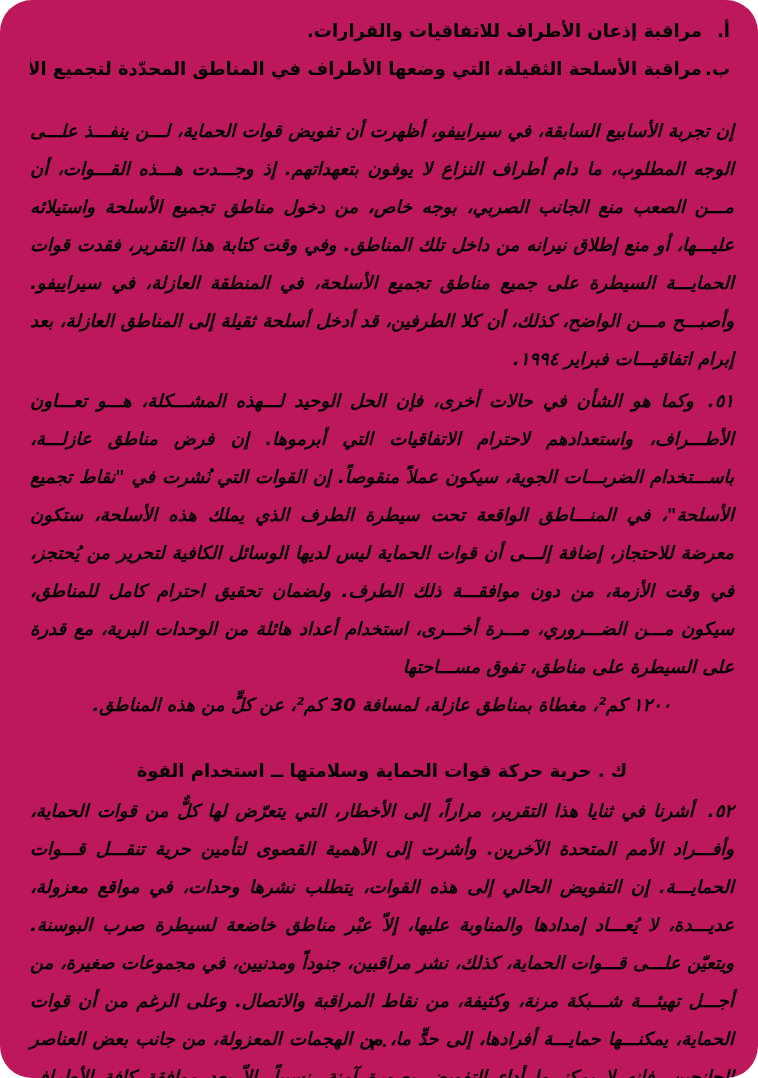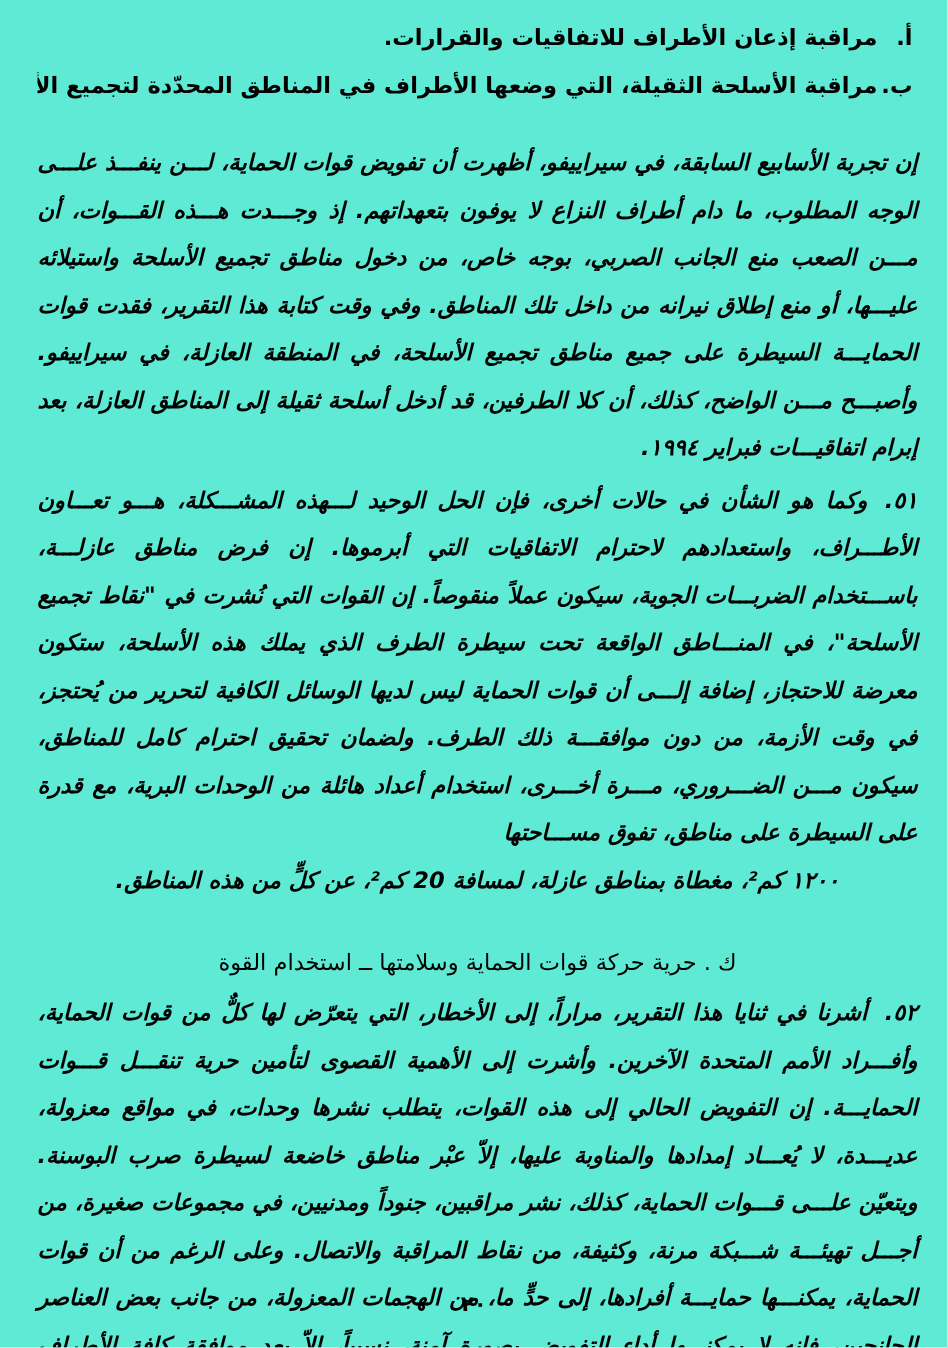--- a/index.html
+++ b/index.html
@@ -6,29 +6,30 @@
     margin: 0;
     padding: 0;
     background: #ffffff;
   }
   .page {
     position: relative;
     width: 758px;
     height: 1078px;
     margin: 0 auto;
     box-sizing: border-box;
-    background: #5eead4;
+    background: #be185d;
     color: #000000;
     direction: rtl;
     font-family: "DejaVu Sans", sans-serif;
     font-weight: 700;
     font-size: 18px;
     line-height: 38px;
     padding: 12px 24px 0 30px;
     overflow: hidden;
+    border-radius: 32px;
   }
   .sub-list {
     padding-right: 4px;
   }
   .sub-list-item {
     white-space: nowrap;
     overflow: hidden;
   }
   .sub-list-item .marker {
     display: inline-block;
@@ -54,21 +55,21 @@
   }
   .center-line {
     text-align: center;
     text-align-last: center;
     margin: 0;
   }
   .section-heading {
     margin: 28px 0 2px 0;
     text-align: center;
     font-size: 18px;
-    font-weight: 400;
+    font-weight: 700;
     line-height: 38px;
   }
   .page-number {
     position: absolute;
     bottom: 24px;
     left: 0;
     right: 0;
     text-align: center;
     font-size: 17px;
     line-height: 20px;
@@ -88,21 +89,21 @@
     </div>
   </div>
 
   <p class="para para-intro">
     <span>إن تجربة الأسابيع السابقة، في سيراييفو، أظهرت أن تفويض قوات الحماية، لـــن ينفـــذ علـــى الوجه المطلوب، ما دام أطراف النزاع لا يوفون بتعهداتهم. إذ وجـــدت هـــذه القـــوات، أن مـــن الصعب منع الجانب الصربي، بوجه خاص، من دخول مناطق تجميع الأسلحة واستيلائه عليـــها، أو منع إطلاق نيرانه من داخل تلك المناطق. وفي وقت كتابة هذا التقرير، فقدت قوات الحمايـــة السيطرة على جميع مناطق تجميع الأسلحة، في المنطقة العازلة، في سيراييفو. وأصبـــح مـــن الواضح، كذلك، أن كلا الطرفين، قد أدخل أسلحة ثقيلة إلى المناطق العازلة، بعد إبرام اتفاقيـــات فبراير ١٩٩٤.</span>
   </p>
 
   <p class="para para-51">
     <span class="num">٥١.</span><span>وكما هو الشأن في حالات أخرى، فإن الحل الوحيد لـــهذه المشـــكلة، هـــو تعـــاون الأطـــراف، واستعدادهم لاحترام الاتفاقيات التي أبرموها. إن فرض مناطق عازلـــة، باســـتخدام الضربـــات الجوية، سيكون عملاً منقوصاً. إن القوات التي نُشرت في "نقاط تجميع الأسلحة"، في المنـــاطق الواقعة تحت سيطرة الطرف الذي يملك هذه الأسلحة، ستكون معرضة للاحتجاز، إضافة إلـــى أن قوات الحماية ليس لديها الوسائل الكافية لتحرير من يُحتجز، في وقت الأزمة، من دون موافقـــة ذلك الطرف. ولضمان تحقيق احترام كامل للمناطق، سيكون مـــن الضـــروري، مـــرة أخـــرى، استخدام أعداد هائلة من الوحدات البرية، مع قدرة على السيطرة على مناطق، تفوق مســـاحتها</span>
   </p>
-  <p class="para center-line">١٢٠٠ كم²، مغطاة بمناطق عازلة، لمسافة 20 كم²، عن كلٍّ من هذه المناطق.</p>
+  <p class="para center-line">١٢٠٠ كم²، مغطاة بمناطق عازلة، لمسافة 30 كم²، عن كلٍّ من هذه المناطق.</p>
 
   <h3 class="section-heading">ك . حرية حركة قوات الحماية وسلامتها ــ استخدام القوة</h3>
 
   <p class="para para-52">
     <span class="num">٥٢.</span><span>أشرنا في ثنايا هذا التقرير، مراراً، إلى الأخطار، التي يتعرّض لها كلٌّ من قوات الحماية، وأفـــراد الأمم المتحدة الآخرين. وأشرت إلى الأهمية القصوى لتأمين حرية تنقـــل قـــوات الحمايـــة. إن التفويض الحالي إلى هذه القوات، يتطلب نشرها وحدات، في مواقع معزولة، عديـــدة، لا يُعـــاد إمدادها والمناوبة عليها، إلاّ عبْر مناطق خاضعة لسيطرة صرب البوسنة. ويتعيّن علـــى قـــوات الحماية، كذلك، نشر مراقبين، جنوداً ومدنيين، في مجموعات صغيرة، من أجـــل تهيئـــة شـــبكة مرنة، وكثيفة، من نقاط المراقبة والاتصال. وعلى الرغم من أن قوات الحماية، يمكنـــها حمايـــة أفرادها، إلى حدٍّ ما، من الهجمات المعزولة، من جانب بعض العناصر الجانحين، فإنه لا يمكنـــها أداء التفويض بصورة آمنة، نسبياً، إلاّ بعد موافقة كافة الأطراف وتعاونهم.</span>
   </p>
 
   <div class="page-number">٢٠</div>
 
 </div>

